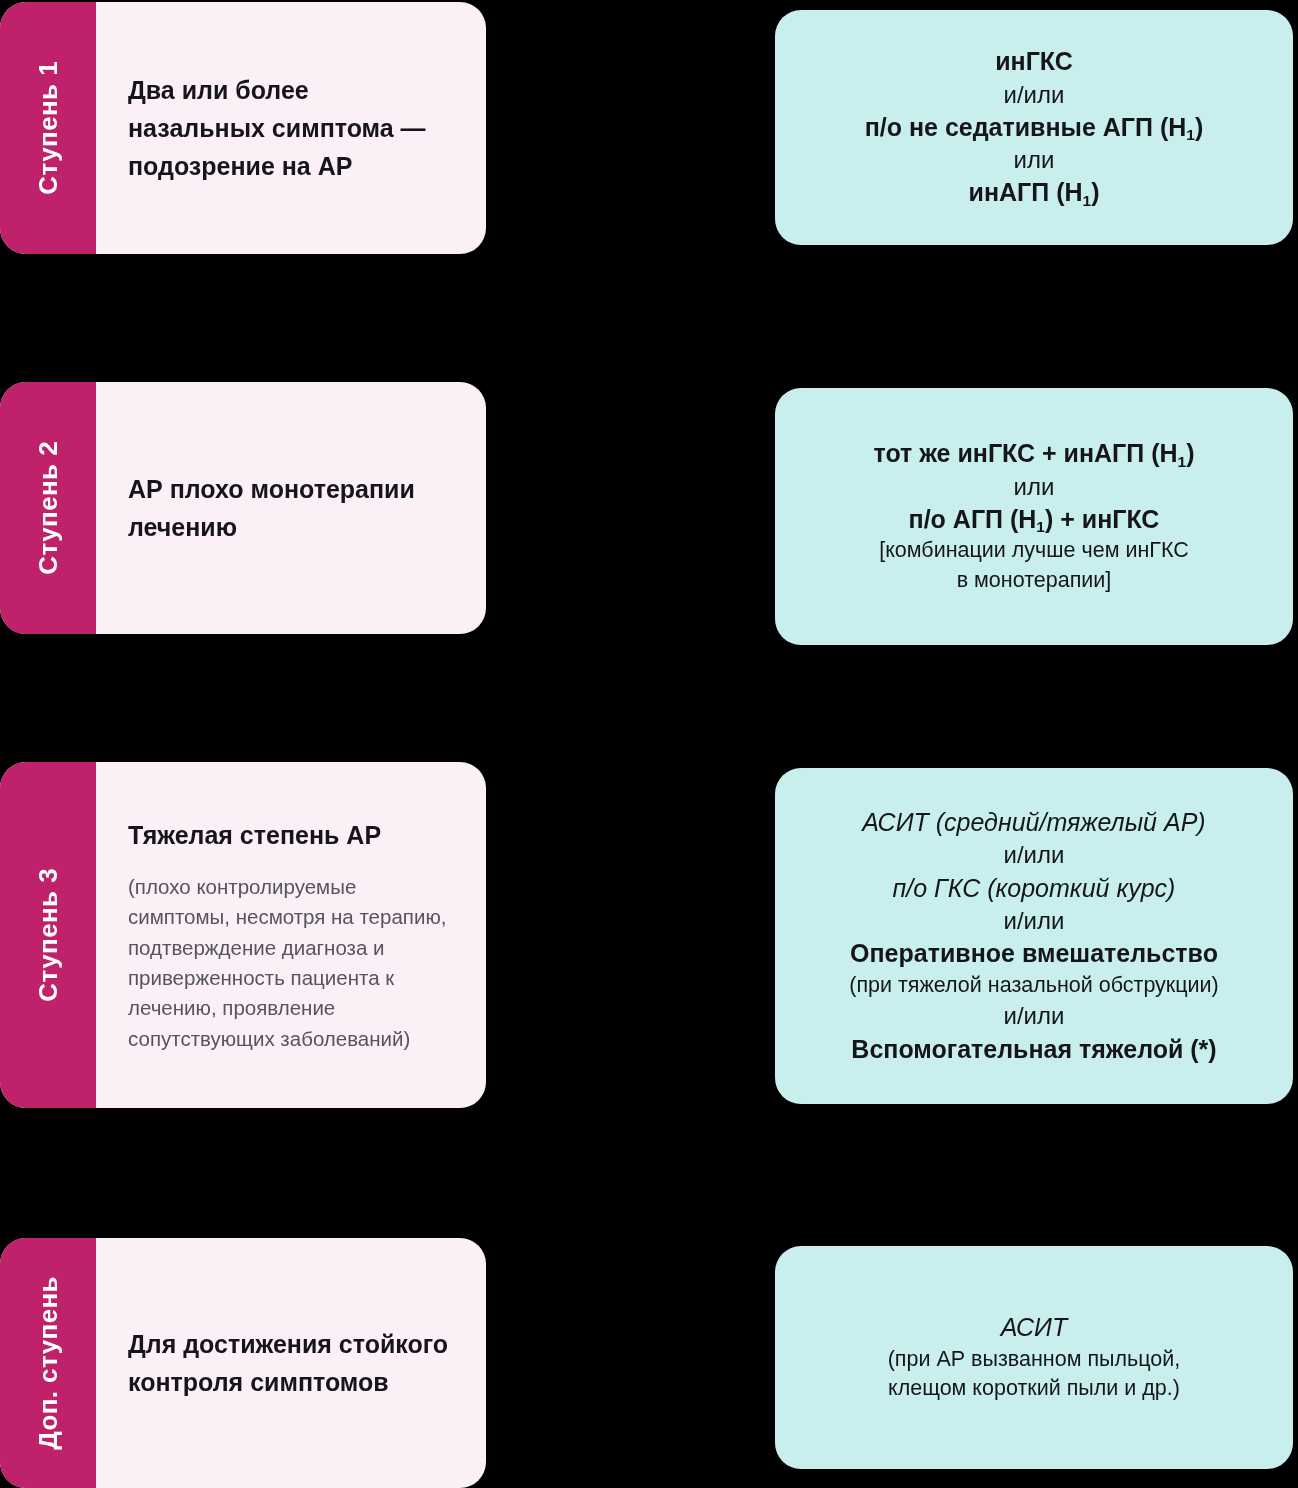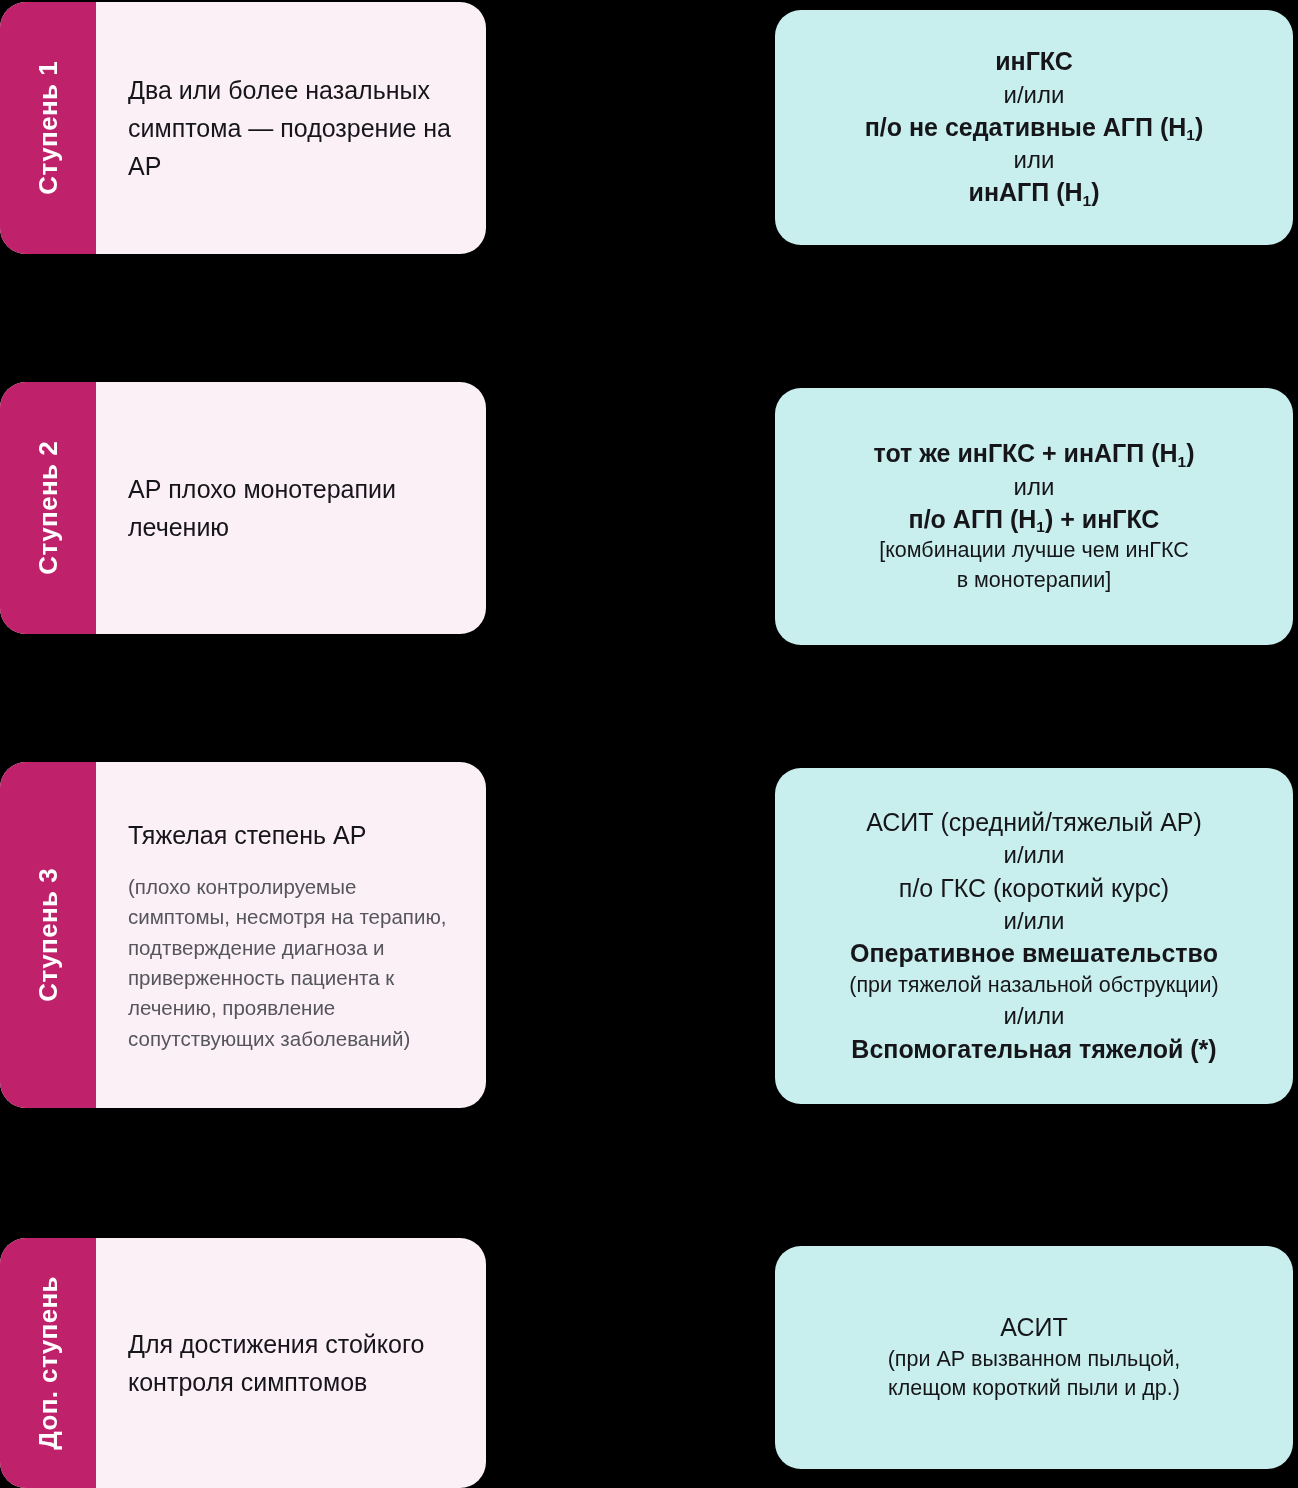--- a/index.html
+++ b/index.html
@@ -60,21 +60,21 @@
     flex-direction: column;
     justify-content: center;
     padding: 0 34px 0 32px;
     box-sizing: border-box;
   }
 
   .cond-title {
     color: #16161A;
     font-size: 25px;
     line-height: 1.52;
-    font-weight: normal;
+    font-weight: bold;
   }
 
   .cond-note {
     color: #55555C;
     font-size: 20.5px;
     line-height: 1.48;
     margin-top: 18px;
   }
 
   
@@ -98,20 +98,21 @@
     line-height: 1.34;
     white-space: nowrap;
   }
   .tx-line.strong {
     font-weight: bold;
     font-size: 25px;
   }
   .tx-line.plain {
     font-weight: normal;
     font-size: 25px;
+    font-style: italic;
   }
   .tx-line.small {
     font-weight: normal;
     font-size: 21.5px;
     line-height: 1.38;
   }
   .tx-line.conn {
     font-weight: normal;
     font-size: 24px;
     text-align: center;

